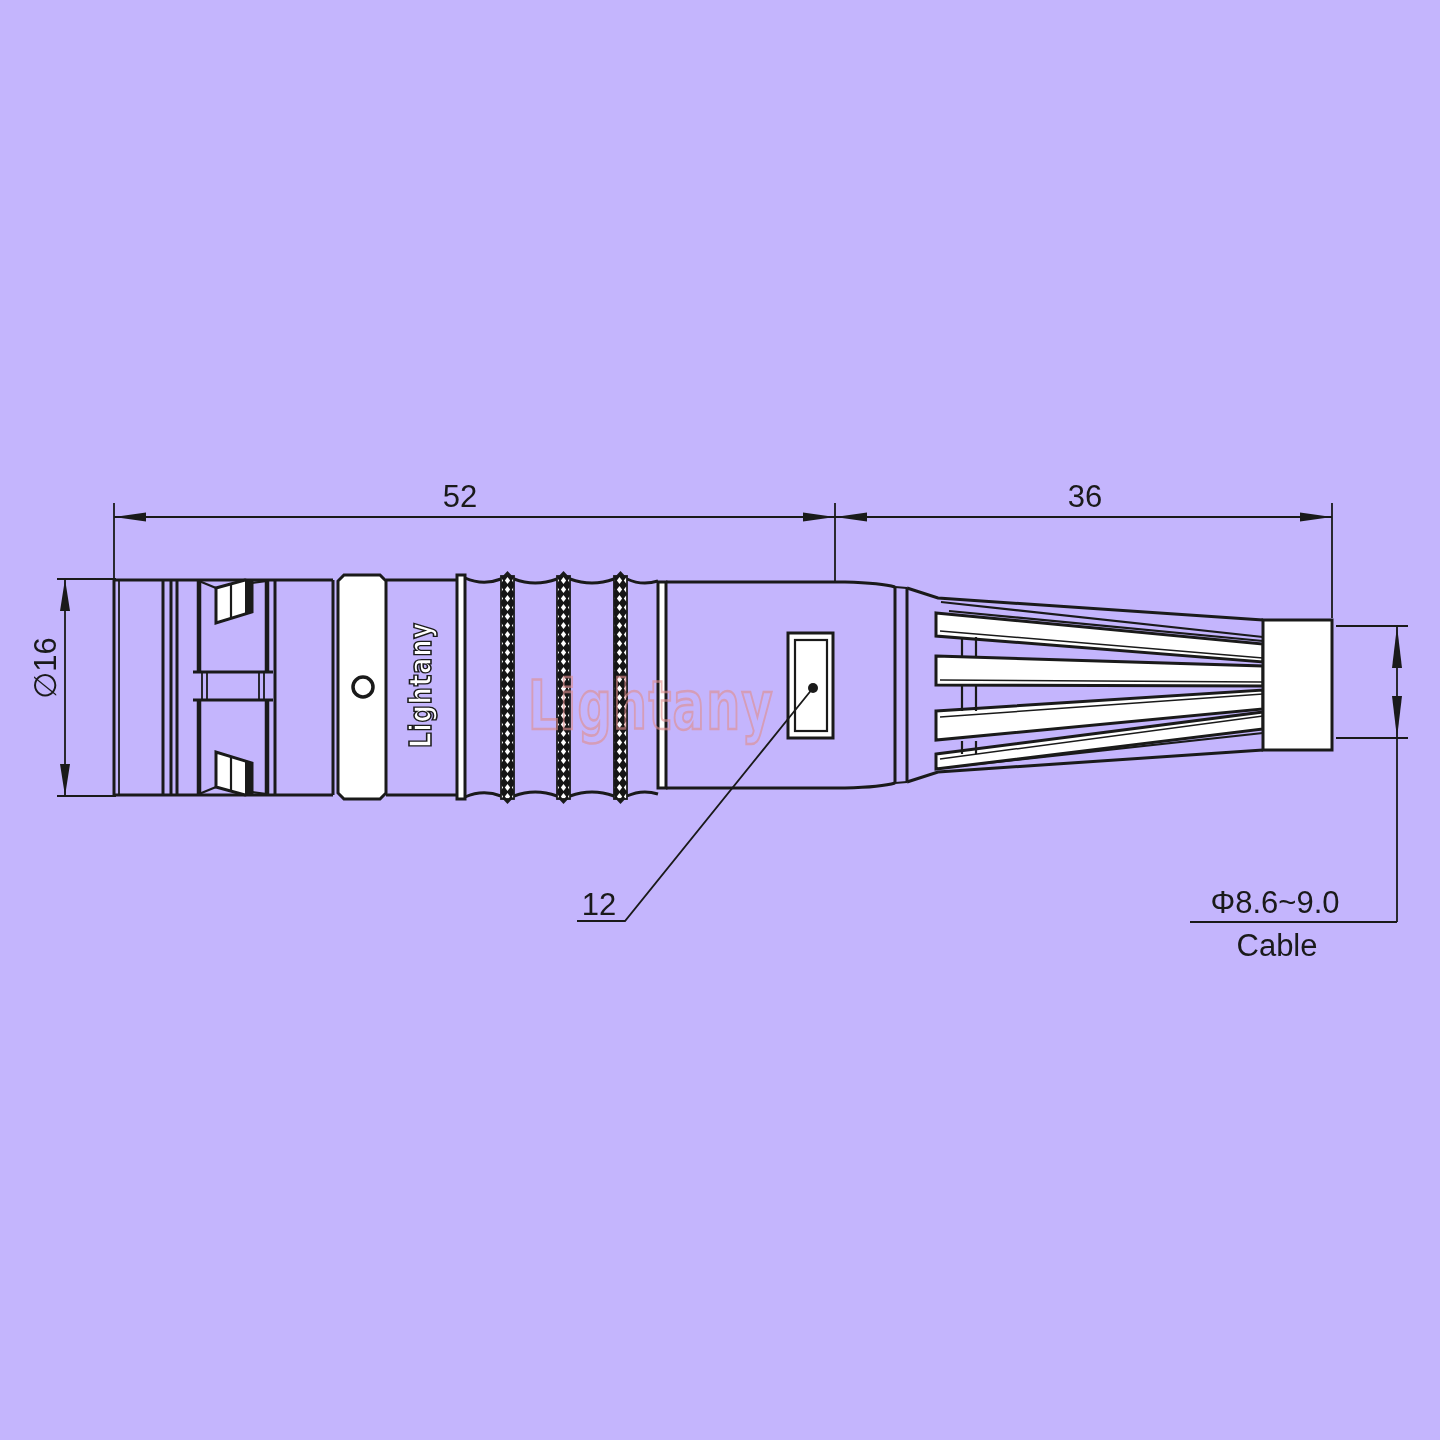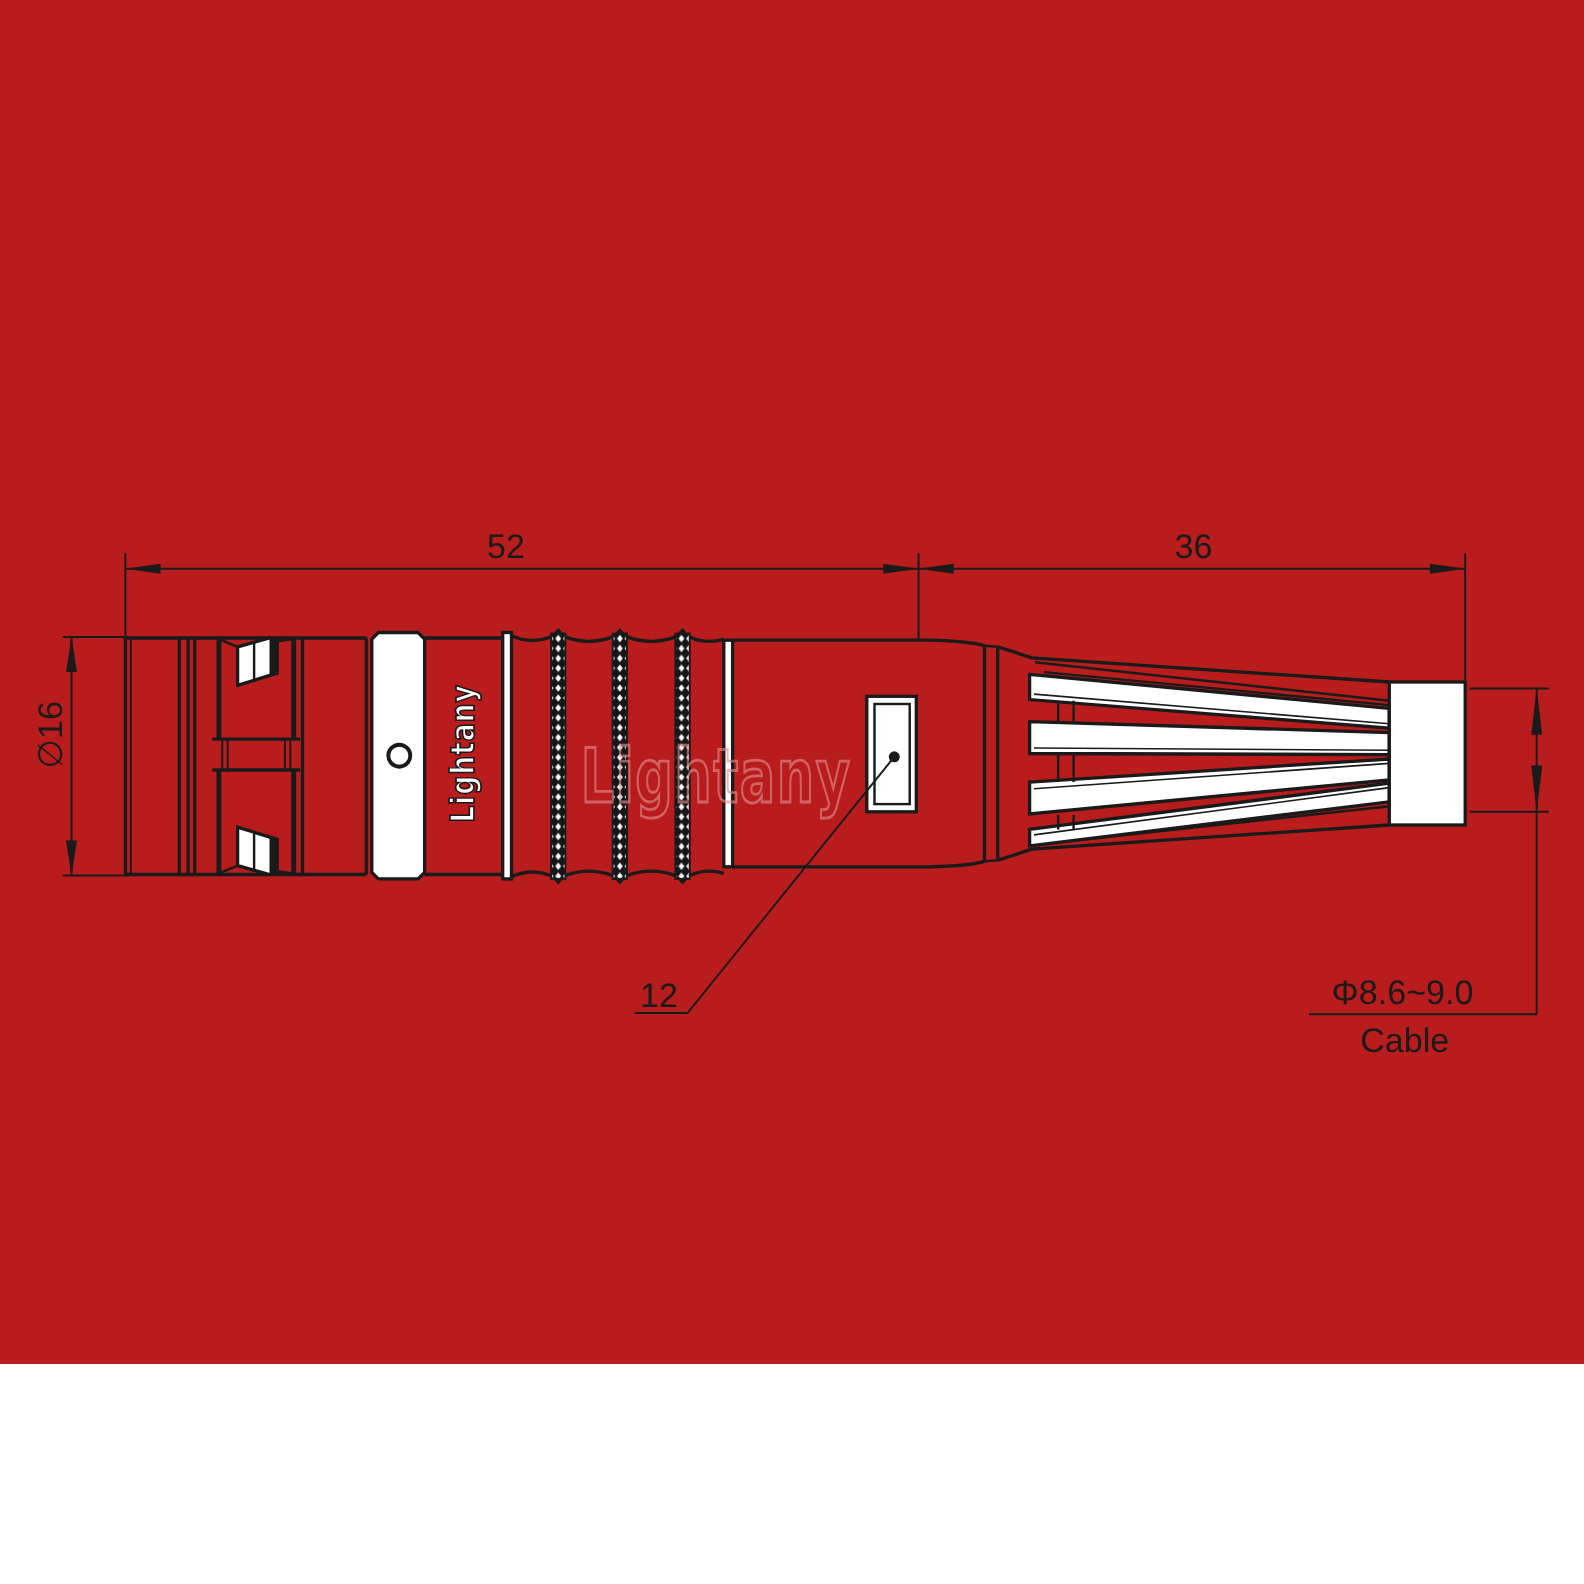--- a/index.html
+++ b/index.html
@@ -1,19 +1,19 @@
 <!DOCTYPE html>
 <html><head>
 <meta charset="utf-8">
 <style>
   html,body{margin:0;padding:0;background:#ffffff;}
   .canvas{
     position:relative;
-    width:1440px;height:1240px;
-    background:#b91c1c;
+    width:1440px;height:1440px;
+    background:#c4b5fd;
     overflow:hidden;
     font-family:"Liberation Sans", sans-serif;
   }
   svg{display:block;}
   text{fill:#1a1a1a;}
   .dimtxt{
     font-family:"Liberation Sans", sans-serif;
     font-size:31px;
     fill:#1a1a1a;
   }

